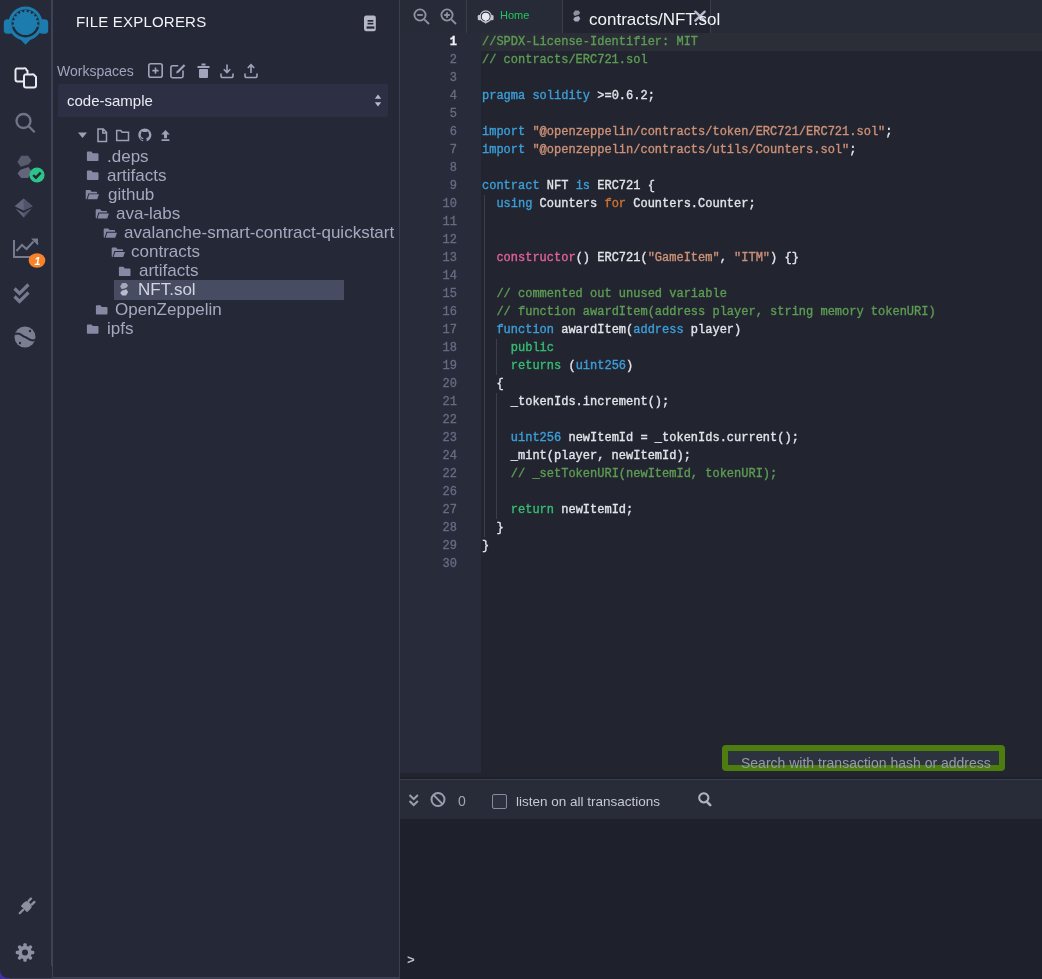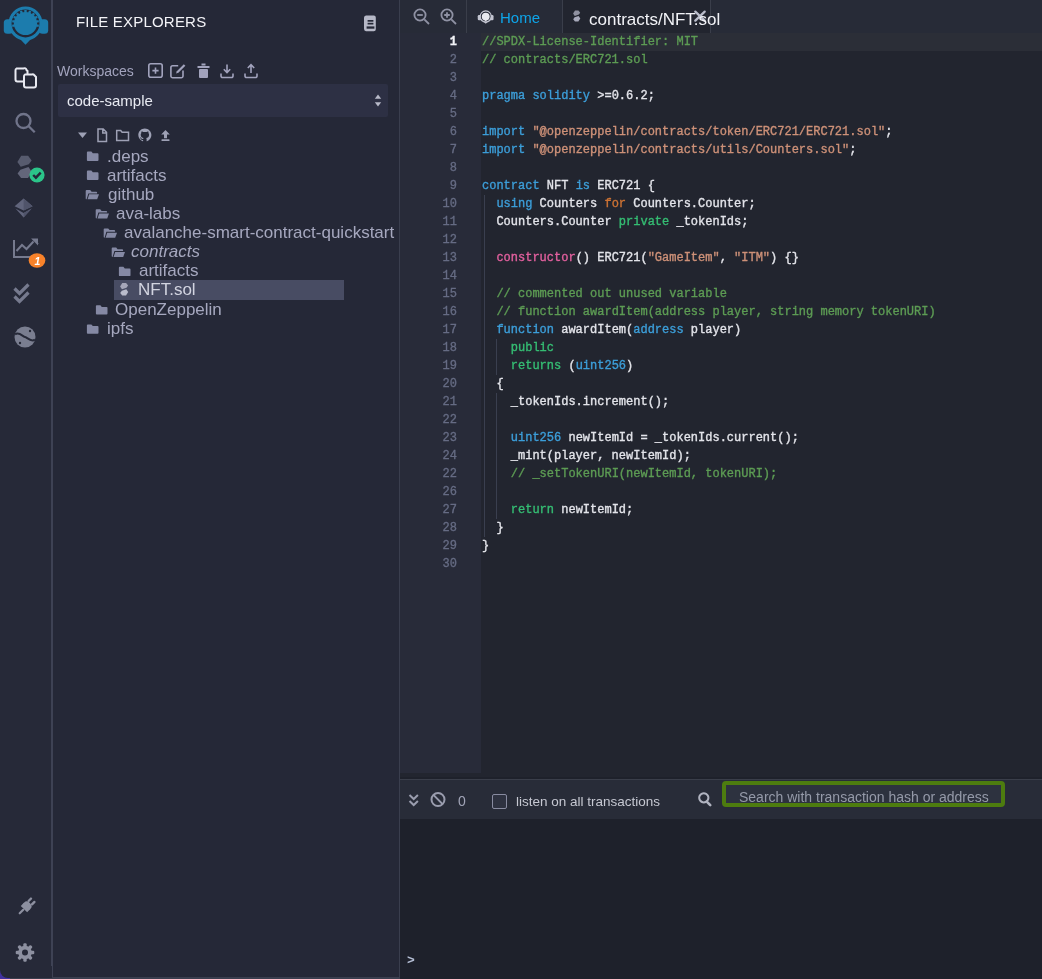--- a/index.html
+++ b/index.html
@@ -24,21 +24,21 @@
   #gutter { left:400px; top:33px; width:81px; height:740px; background:#282b39; }
   .ln { position:absolute; width:57px; text-align:right; font-family:"Liberation Mono", monospace; font-size:12px; line-height:18px; color:#6a7086; -webkit-text-stroke:0.3px currentColor; }
   .cl { position:absolute; left:0; white-space:pre; font-family:"Liberation Mono", monospace; font-size:12px; line-height:18px; font-weight:normal; -webkit-text-stroke:0.35px currentColor; color:#e3e4ea; }
   .k { color:#3c9ed9; } .o { color:#ce7334; } .g { color:#35bd73; }
   .c { color:#5d9c54; } .s { color:#ce9178; } .p { color:#e2609e; }
   #curline { left:400px; top:33px; width:642px; height:18px; background:rgba(255,255,255,0.045); }
   .guide { position:absolute; width:1px; background:#3a3f4f; }
   
   #terminal { left:400px; top:777px; width:642px; height:202px; background:#1e212b; }
   #termbar { left:400px; top:779px; width:642px; height:40px; background:#282c38; border-top:1px solid #3a3e4a; }
-  #searchbox { left:722px; top:781px; width:283px; height:25.5px; background:#2d323f; border:4px solid #4d7c0f; border-radius:4px; }
+  #searchbox { left:722px; top:745px; width:283px; height:25.5px; background:#2d323f; border:6px solid #4d7c0f; border-radius:4px; }
   #searchbox span { position:absolute; left:13px; top:4px; font-size:14px; color:#959aa9; }
 </style>
 </head>
 <body>
 <div class="abs" id="iconbar"></div>
 <div class="abs" id="vdiv1"></div>
 <div class="abs" id="sidepanel"></div>
 <div class="abs" id="vdiv2"></div>
 <div class="abs" id="main"></div>
 
@@ -170,21 +170,21 @@
     <path d="M4,12.5 L7.2,8.2 H0.8 Z" fill="#b8bac9"></path>
   </svg>
 </div>
 <div class="abs thl"></div>
 
 <div class="abs trow" style="left:107px; top:147px;">.deps</div>
 <div class="abs trow" style="left:107px; top:166px;">artifacts</div>
 <div class="abs trow" style="left:108px; top:185px;">github</div>
 <div class="abs trow" style="left:116px; top:204px;">ava-labs</div>
 <div class="abs trow" style="left:124px; top:223px;">avalanche-smart-contract-quickstart</div>
-<div class="abs trow" style="left:131px; top:242px;font-style:italic;">contracts</div>
+<div class="abs trow" style="left:131px; top:242px;">contracts</div>
 <div class="abs trow" style="left:139px; top:261px;">artifacts</div>
 <div class="abs trow" style="left:138px; top:280px; color:#d2d4e0;">NFT.sol</div>
 <div class="abs trow" style="left:115px; top:300px;">OpenZeppelin</div>
 <div class="abs trow" style="left:107px; top:319px;">ipfs</div>
 <svg class="abs" style="left:76px; top:126px;" width="280" height="220" viewBox="0 0 280 220">
   <defs>
     <path id="fc" d="M0.9,1.5 Q0.9,0.6 1.8,0.6 H5.4 L6.8,2.3 H11.6 Q12.5,2.3 12.5,3.2 V9 Q12.5,9.9 11.6,9.9 H1.8 Q0.9,9.9 0.9,9 Z" fill="#8589a4"></path>
     <g id="fo">
       <path d="M0.7,1.5 Q0.7,0.6 1.6,0.6 H5.2 L6.6,2.3 H11.2 Q12.1,2.3 12.1,3.2 V4 H3.4 L1.6,9.9 Q0.7,9.9 0.7,9 Z" fill="#8589a4"></path>
       <path d="M4.2,4.9 H14 L12.2,9.9 H2.6 Z" fill="#8589a4"></path>
@@ -223,21 +223,20 @@
 <div class="abs" id="curline"></div>
 <div class="abs" id="gutter"></div>
 <div class="abs" id="lines" style="left:482px; top:33px; width:560px; height:744px;">
 <div class="cl" style="top:0px;"><span class="c">//SPDX-License-Identifier: MIT</span></div>
 <div class="cl" style="top:18px;"><span class="c">// contracts/ERC721.sol</span></div>
 <div class="cl" style="top:54px;"><span class="k">pragma solidity</span> &gt;=0.6.2;</div>
 <div class="cl" style="top:90px;"><span class="k">import</span> <span class="s">"@openzeppelin/contracts/token/ERC721/ERC721.sol"</span>;</div>
 <div class="cl" style="top:108px;"><span class="k">import</span> <span class="s">"@openzeppelin/contracts/utils/Counters.sol"</span>;</div>
 <div class="cl" style="top:144px;"><span class="k">contract</span> NFT <span class="k">is</span> ERC721 {</div>
 <div class="cl" style="top:162px;">  <span class="k">using</span> Counters <span class="o">for</span> Counters.Counter;</div>
-<div class="cl" style="top:180px;">  Counters.Counter <span class="g">private</span> _tokenIds;</div>
 <div class="cl" style="top:216px;">  <span class="p">constructor</span>() ERC721(<span class="s">"GameItem"</span>, <span class="s">"ITM"</span>) {}</div>
 <div class="cl" style="top:270px;">  <span class="c">// function awardItem(address player, string memory tokenURI)</span></div>
 <div class="cl" style="top:252px;">  <span class="c">// commented out unused variable</span></div>
 <div class="cl" style="top:288px;">  <span class="k">function</span> awardItem(<span class="k">address</span> player)</div>
 <div class="cl" style="top:306px;">    <span class="g">public</span></div>
 <div class="cl" style="top:324px;">    <span class="g">returns</span> (<span class="k">uint256</span>)</div>
 <div class="cl" style="top:342px;">  {</div>
 <div class="cl" style="top:360px;">    _tokenIds.increment();</div>
 <div class="cl" style="top:396px;">    <span class="k">uint256</span> newItemId = _tokenIds.current();</div>
 <div class="cl" style="top:414px;">    _mint(player, newItemId);</div>
@@ -308,21 +307,21 @@
 
   <g transform="translate(173,10.4) scale(0.5)" fill="#a7a9ba">
     <path d="M4,0 H10.9 L14.4,4.6 L11.6,8.4 L3.5,11 L0.2,6.2 Z" opacity="0.82"></path>
     <path d="M10.8,22.3 H3.9 L0.4,17.7 L3.2,13.9 L11.3,11.3 L14.6,16.1 Z"></path>
   </g>
 
   <g stroke="#b9bcca" stroke-width="2.3" stroke-linecap="round">
     <path d="M295.3,11.6 l9.4,9 M304.7,11.6 l-9.4,9"></path>
   </g>
 </svg>
-<div class="abs" style="left:500px; top:9px; font-size:15px; color:#0ea5e9;">Home</div>
+<div class="abs" style="left:500px; top:9px; font-size:11px; color:#22c55e;">Home</div>
 <div class="abs" style="left:589px; top:9.5px; font-size:17px; color:#f2f3f7;">contracts/NFT.sol</div>
 
 <div class="abs" id="terminal"></div>
 <div class="abs" id="termbar"></div>
 <div class="abs" id="searchbox">
     <span>Search with transaction hash or address</span>
   </div>
 <svg class="abs" style="left:400px; top:779px;" width="330" height="40" viewBox="0 0 330 40">
   <g fill="none" stroke="#9a9dae" stroke-width="2">
     <path d="M9.5,16 l4.2,4 l4.2,-4"></path>

